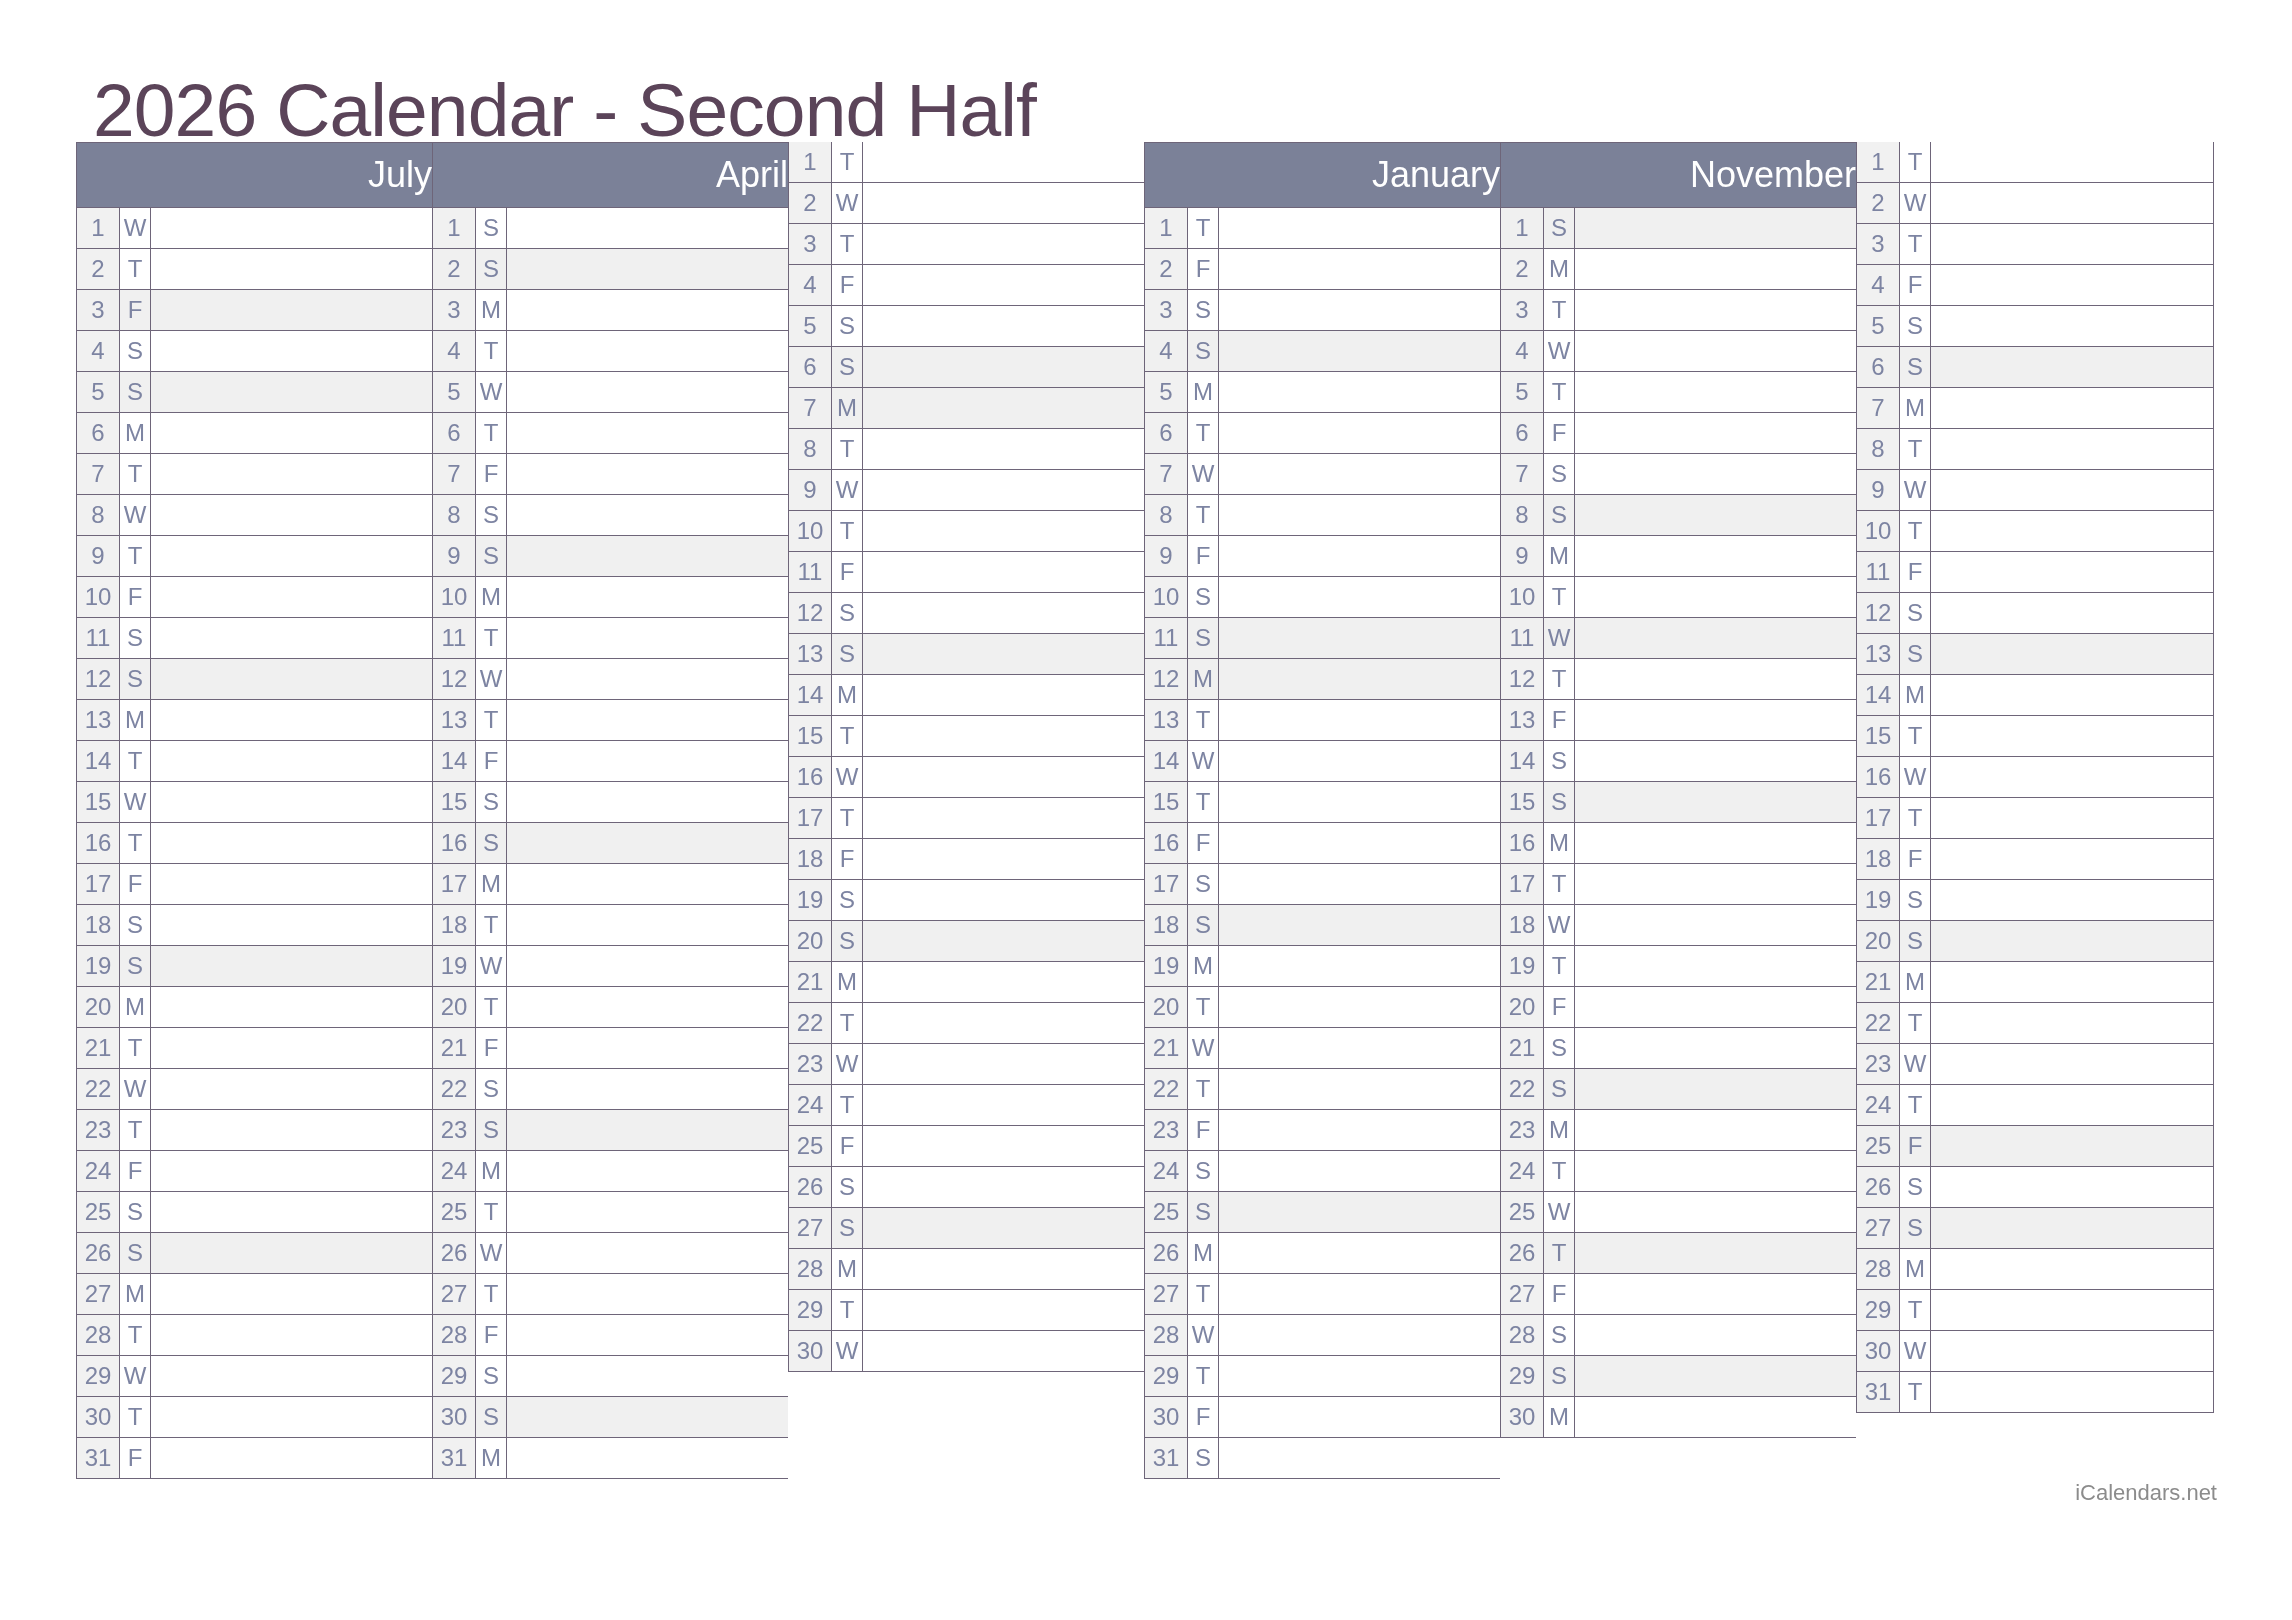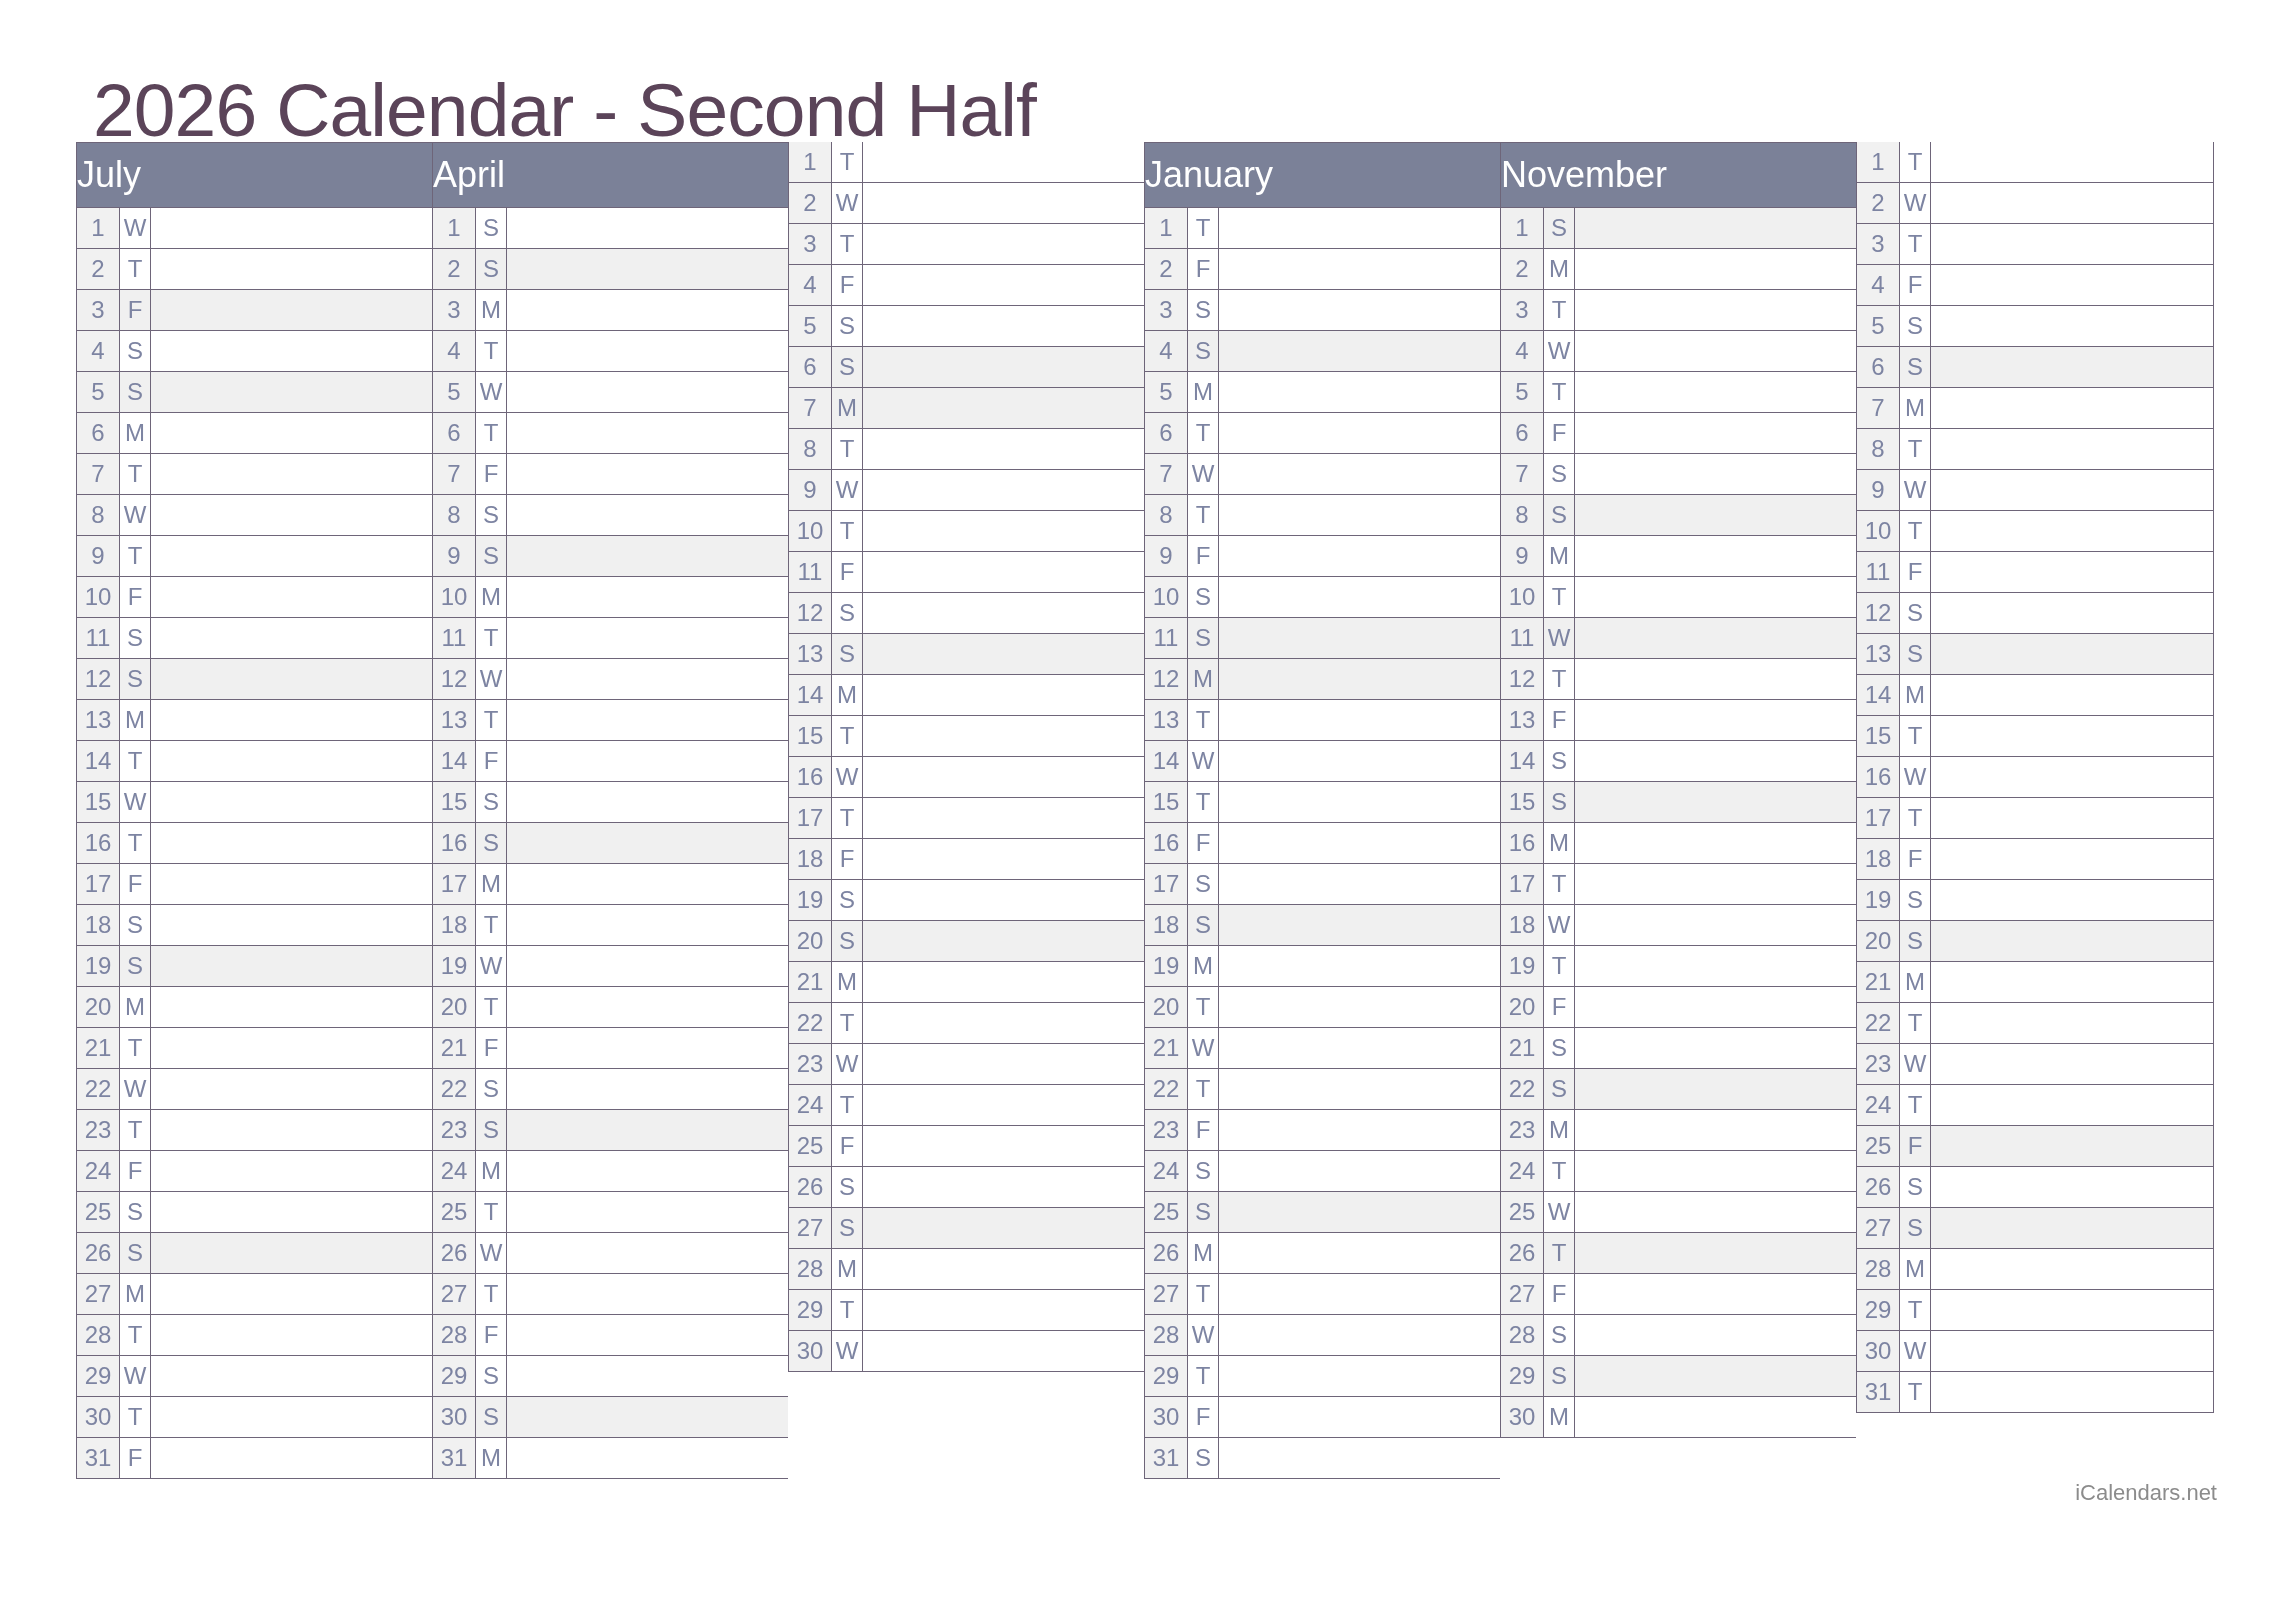--- a/index.html
+++ b/index.html
@@ -34,21 +34,21 @@
   .month-col:last-child{
     width:358px;
     border-right:1.8px solid var(--grid);
   }
   .month-header{
     box-sizing:border-box;height:66px;
     border-top:1.8px solid var(--grid);
     border-bottom:1.8px solid var(--grid);
     background:var(--header-bg);color:var(--header-text);
     font-size:36px;font-weight:400;
-    display:flex;align-items:center;justify-content:flex-start;
+    display:flex;align-items:center;justify-content:flex-end;
   }
   .day-row{
     box-sizing:border-box;height:41px;
     display:flex;align-items:stretch;
     border-bottom:1.8px solid var(--grid);
     background:#ffffff;
   }
   .cell{
     box-sizing:border-box;
     display:flex;align-items:center;justify-content:center;

